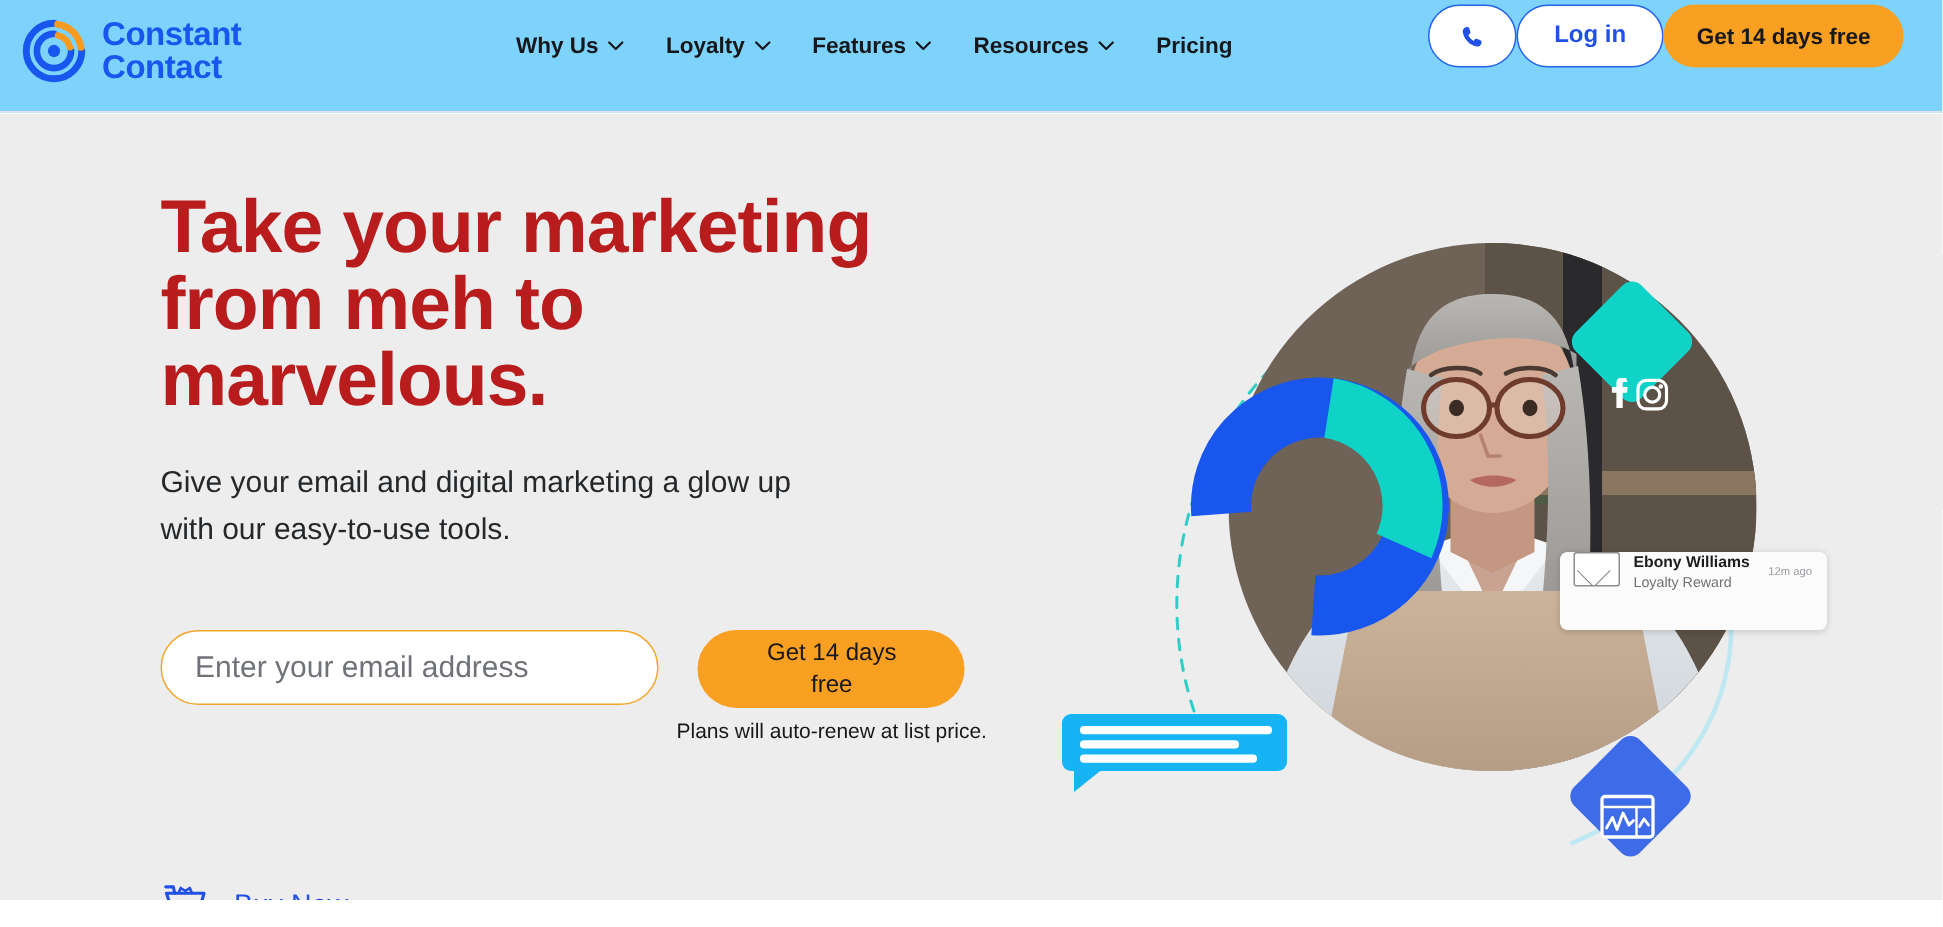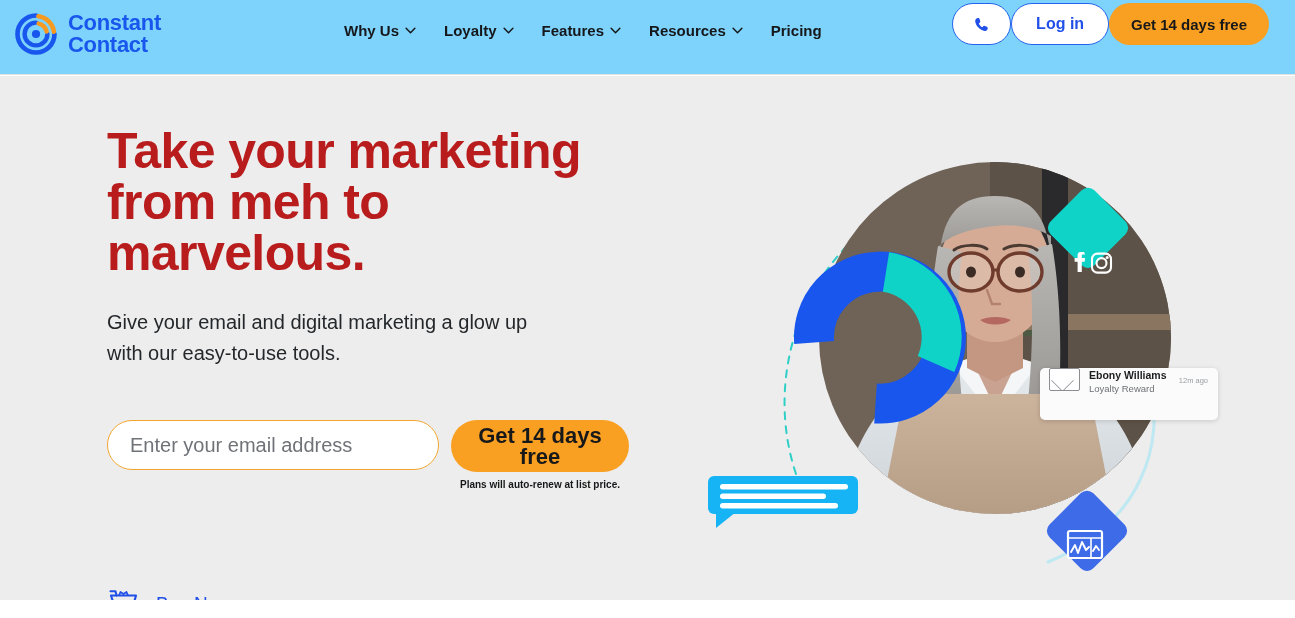--- a/index.html
+++ b/index.html
@@ -93,26 +93,26 @@
     width: 332px; height: 50px; border-radius: 26px;
     border: 1.6px solid #F3A62E; background: #fff;
     padding: 0 22px; font-size: 20px; color: #333;
     font-family: "Liberation Sans", sans-serif; outline: none;
   }
   .email-input::placeholder { color: #6f7378; }
   .cta-col { display: flex; flex-direction: column; align-items: center; }
   .cta-btn {
     width: 178px; height: 52px; border-radius: 27px; border: none;
     background: #F99F21; color: #17181a;
-    font-size: 22px; font-weight: 700; line-height: 21px;
+    font-size: 16px; font-weight: 400; line-height: 21px;
     font-family: "Liberation Sans", sans-serif; cursor: pointer;
     display: flex; align-items: center; justify-content: center; text-align: center;
   }
   .cta-note {
-    margin-top: 7px; font-size: 10px; font-weight: 700; color: #17181a;
+    margin-top: 7px; font-size: 14px; font-weight: 400; color: #17181a;
     white-space: nowrap;
   }
   .buy-row {
     position: absolute; left: 107px; top: 512px;
     display: flex; align-items: center; gap: 16px; cursor: pointer;
   }
   .buy-link {
     font-size: 19px; font-weight: 400; color: #2150E8;
     text-decoration: underline; text-underline-offset: 3px;
   }

